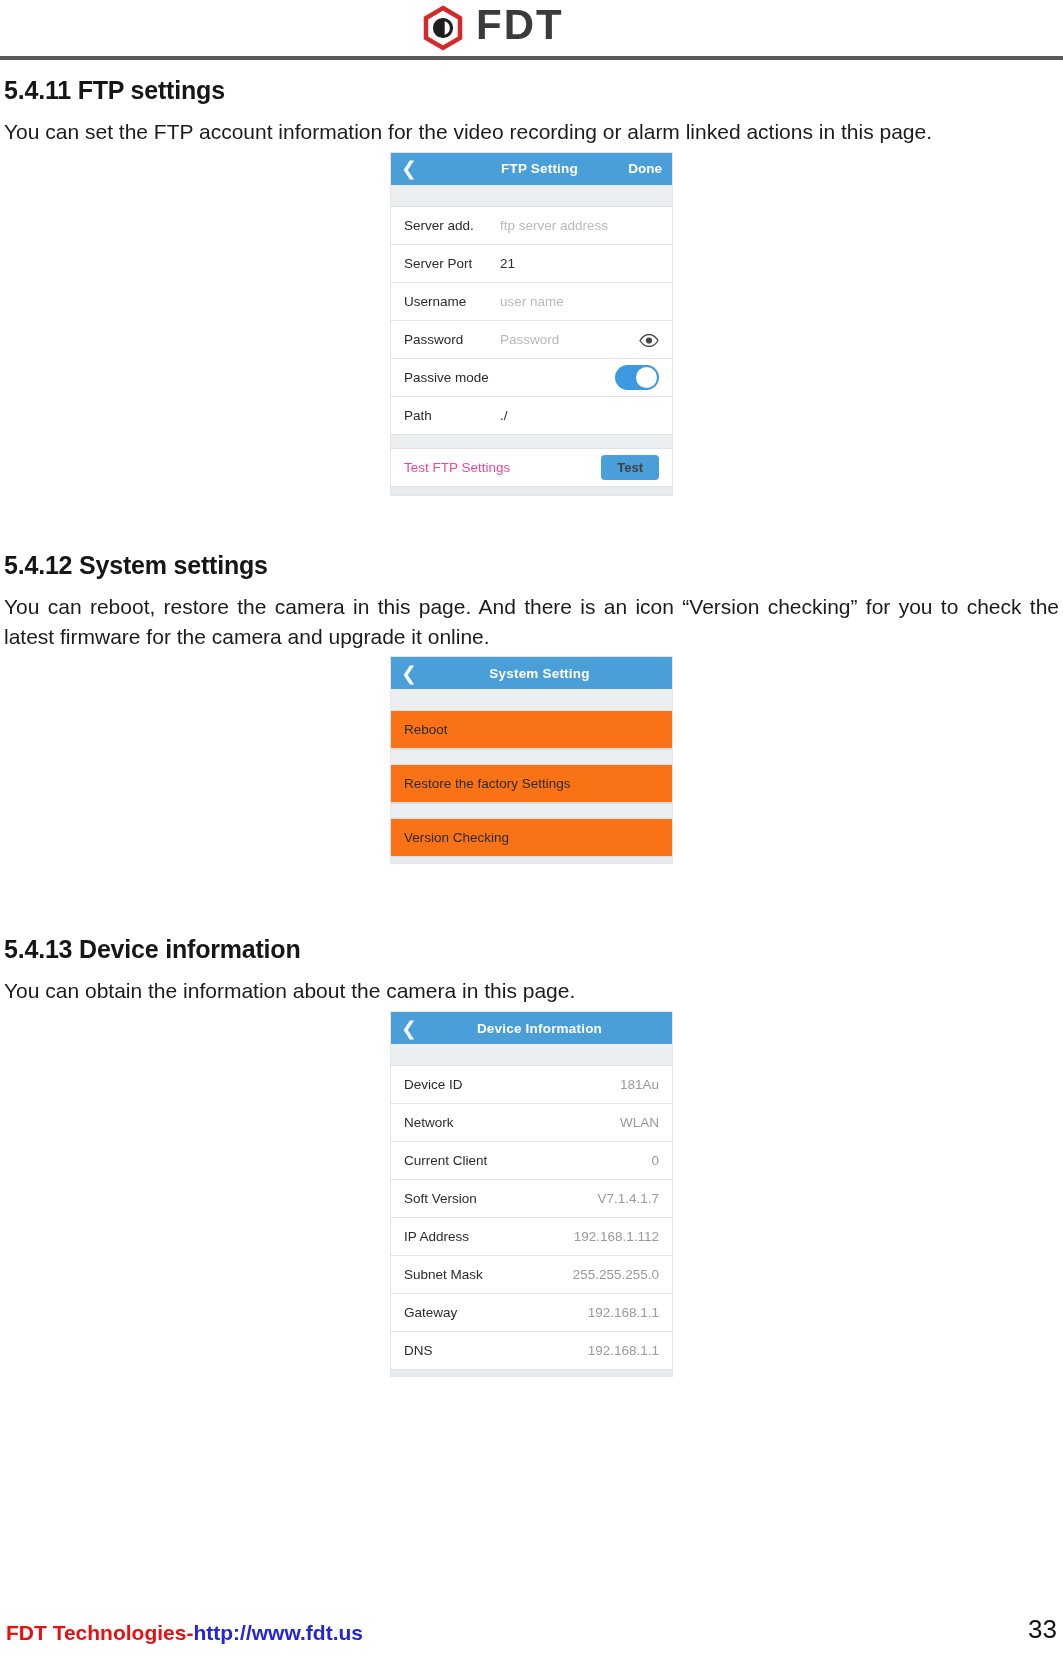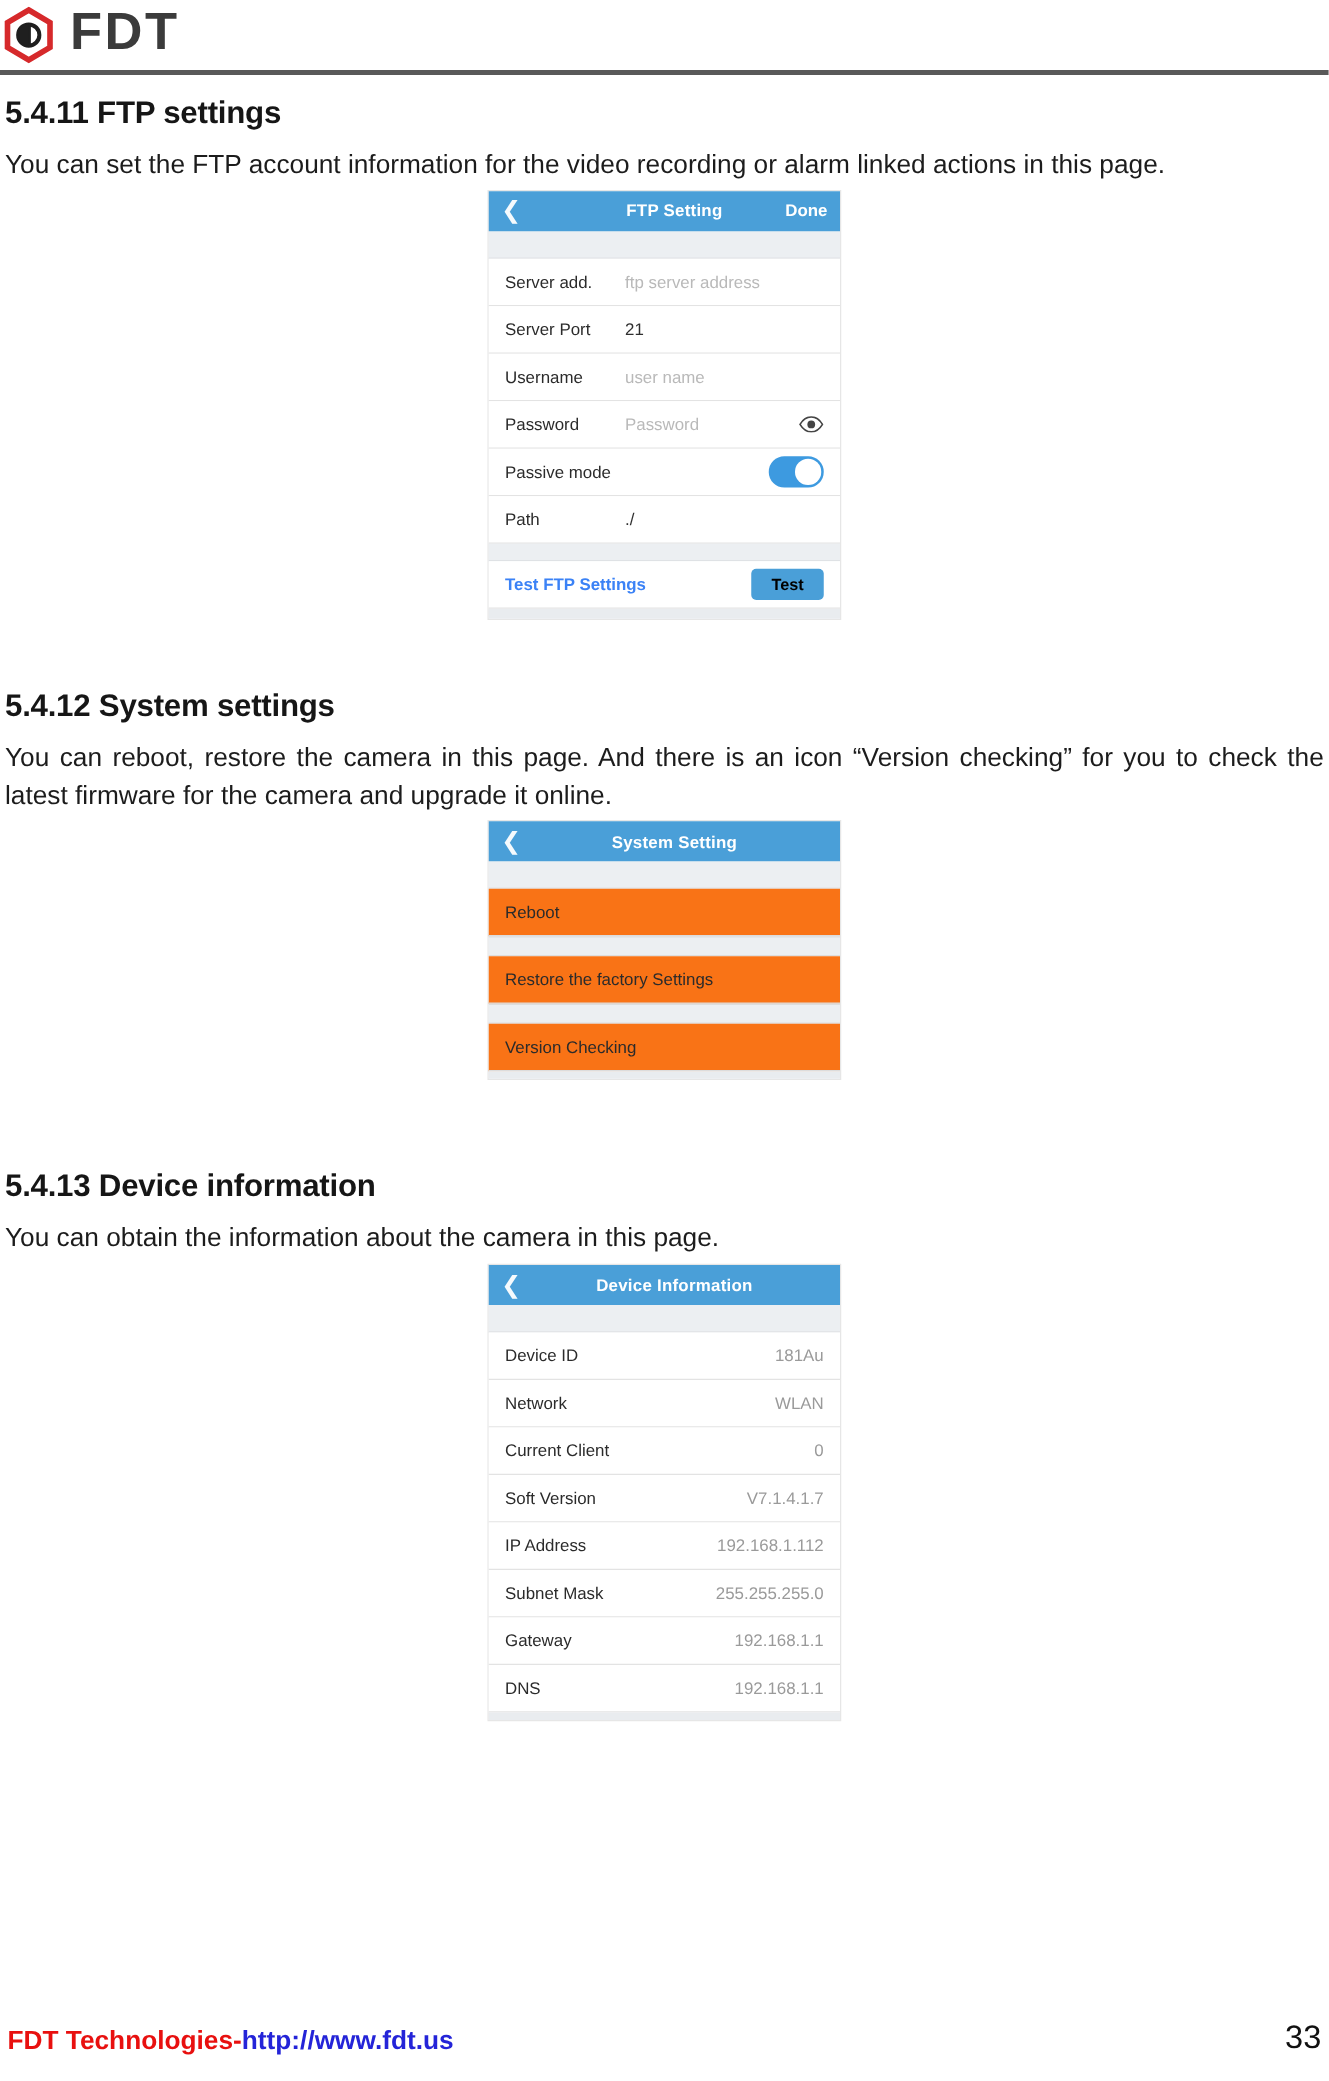--- a/index.html
+++ b/index.html
@@ -12,21 +12,21 @@
     color: #1a1a1a;
     position: relative;
     overflow: hidden;
   }
 
   
   .page-header {
     height: 52px;
     display: flex;
     align-items: center;
-    justify-content: flex-start;
+    justify-content: center;
     padding-top: 4px;
   }
   .logo-wrap {
     display: flex;
     align-items: center;
     gap: 10px;
   }
   .logo-mark { width: 46px; height: 46px; display: block; }
   .logo-text { display: block; }
   .header-rule {
@@ -153,25 +153,25 @@
     position: relative;
     flex: none;
   }
   .toggle .knob {
     position: absolute;
     right: 2px; top: 2px;
     width: 21px; height: 21px;
     border-radius: 50%;
     background: #ffffff;
   }
-  .row.action-row .label { color: #3b82f6; font-weight: bold; }
+  .row.action-row .label { color: #ec4899; font-weight: normal; }
   .test-btn {
     margin-left: auto;
     background: #4a9fd8;
-    color: #000000;
+    color: #404040;
     font-size: 13px;
     font-weight: bold;
     border: none;
     border-radius: 4px;
     padding: 5px 16px;
     font-family: "Liberation Sans", sans-serif;
   }
   .shot-foot {
     height: 8px;
     background: #e9ecef;

